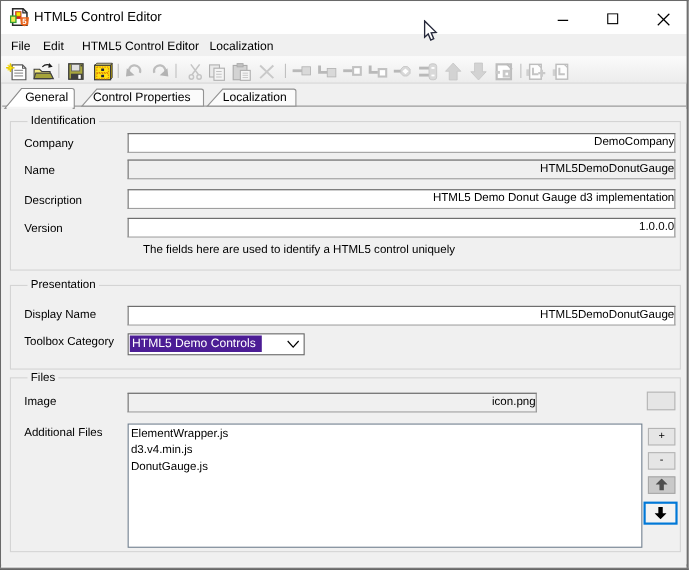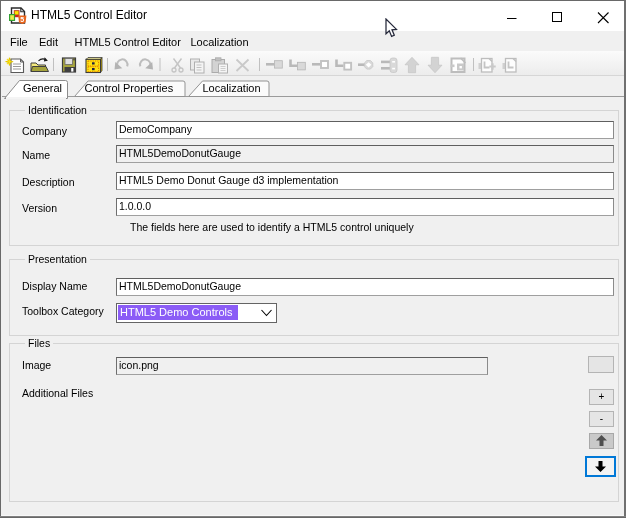--- a/index.html
+++ b/index.html
@@ -16,21 +16,21 @@
 .menu-item { position:absolute; top:4.5px; font-size:11px; color:#000; }
 #toolbar { position:absolute; left:0; top:50px; width:100%; height:25px;
   background:linear-gradient(#fbfbfb,#ececec); border-bottom:1px solid #d6d6d6; }
 #tabstrip { position:absolute; left:0; top:75px; width:626px; height:24px; }
 #content { position:absolute; left:0; top:98px; width:623px; height:414px; background:#f0f0f0; }
 .groupbox { position:absolute; left:8px; width:610px; border:1px solid #d4d4d4; }
 .gb-label { position:absolute; top:-7px; left:3px; background:#f0f0f0; padding:0 3px; font-size:10.5px;margin-left:12px; }
 .flabel { position:absolute; left:12px; font-size:10.5px; white-space:nowrap; }
 .tbox { position:absolute; left:106px; width:498px; height:18px; background:#fff;
   border:1px solid; border-color:#5f5f5f #8b8b8b #9f9f9f #6e6e6e;
-  font-size:10.5px; line-height:15px; padding-left:2px; white-space:nowrap; overflow:hidden; }
+  font-size:10.5px; line-height:15px; padding-left:2px; white-space:nowrap; overflow:hidden;text-align:right; }
 .tbox.gray { background:#f0f0f0; }
 .sbtn { position:absolute; left:579px; width:25px; height:16px; background:#e5e5e5;
   border:1px solid #b4b4b4; text-align:center; font-size:10px; line-height:13px; }
 </style>
 </head>
 <body>
 <div id="win">
 
   <div id="titlebar">
     <svg class="abs" style="left:8px;top:6px" width="18" height="18" viewBox="0 0 18 18">
@@ -179,33 +179,36 @@
       <div class="tbox" style="top:86.5px">1.0.0.0</div>
       <div class="flabel" style="left:120px;top:109.5px">The fields here are used to identify a HTML5 control uniquely</div>
     </div>
 
     <div class="groupbox" style="top:159.5px;height:77px">
       <div class="gb-label">Presentation</div>
       <div class="flabel" style="top:20px">Display Name</div>
       <div class="tbox" style="top:18.5px">HTML5DemoDonutGauge</div>
       <div class="flabel" style="top:45.5px">Toolbox Category</div>
       <div class="abs" style="left:106px;top:43.5px;width:161px;height:20px;background:#fff;border:1px solid #646464">
-        <div class="abs" style="left:1px;top:1px;width:120px;height:15px;background:#8b5cf6;color:#fff;font-size:11px;line-height:15px;padding-left:2px;white-space:nowrap">HTML5 Demo Controls</div>
+        <div class="abs" style="left:1px;top:1px;width:120px;height:15px;background:#4c1d95;color:#fff;font-size:11px;line-height:15px;padding-left:2px;white-space:nowrap">HTML5 Demo Controls</div>
         <svg class="abs" style="left:144px;top:5px" width="11" height="8" viewBox="0 0 11 8">
           <path d="M0.5 1 L5.5 6.5 L10.5 1" fill="none" stroke="#000" stroke-width="1.1"></path>
         </svg>
       </div>
     </div>
 
     <div class="groupbox" style="top:244px;height:159px">
       <div class="gb-label">Files</div>
       <div class="flabel" style="top:14.5px">Image</div>
       <div class="tbox gray" style="top:12.5px;width:372px">icon.png</div>
       <div class="sbtn" style="left:578px;top:12px;width:26px;height:17px"></div>
       <div class="flabel" style="top:42.5px">Additional Files</div>
+      <div class="abs" style="left:106px;top:41px;width:468px;height:113px;background:#fff;border:1px solid #6e7d8c;padding:1px 0 0 2px;line-height:15px;font-size:10.5px">
+        ElementWrapper.js<br>d3.v4.min.js<br>DonutGauge.js
+      </div>
       <div class="sbtn" style="top:44.5px">+</div>
       <div class="sbtn" style="top:67px">-</div>
       <div class="sbtn" style="top:89px;background:#c9c9c9;border-color:#a8a8a8">
         <svg width="11" height="11" viewBox="0 0 11 11" style="margin-top:1px">
           <path d="M5.5 0 L11 5.5 L7.5 5.5 L7.5 11 L3.5 11 L3.5 5.5 L0 5.5 Z" fill="#4f4f4f"></path>
         </svg>
       </div>
       <div class="abs" style="left:575px;top:112px;width:31px;height:21px;border:2px solid #0078d7;background:#f3f3f3;text-align:center">
         <svg width="11" height="11" viewBox="0 0 11 11" style="margin-top:3px">
           <path d="M3.5 0 L7.5 0 L7.5 5.5 L11 5.5 L5.5 11 L0 5.5 L3.5 5.5 Z" fill="#000"></path>

